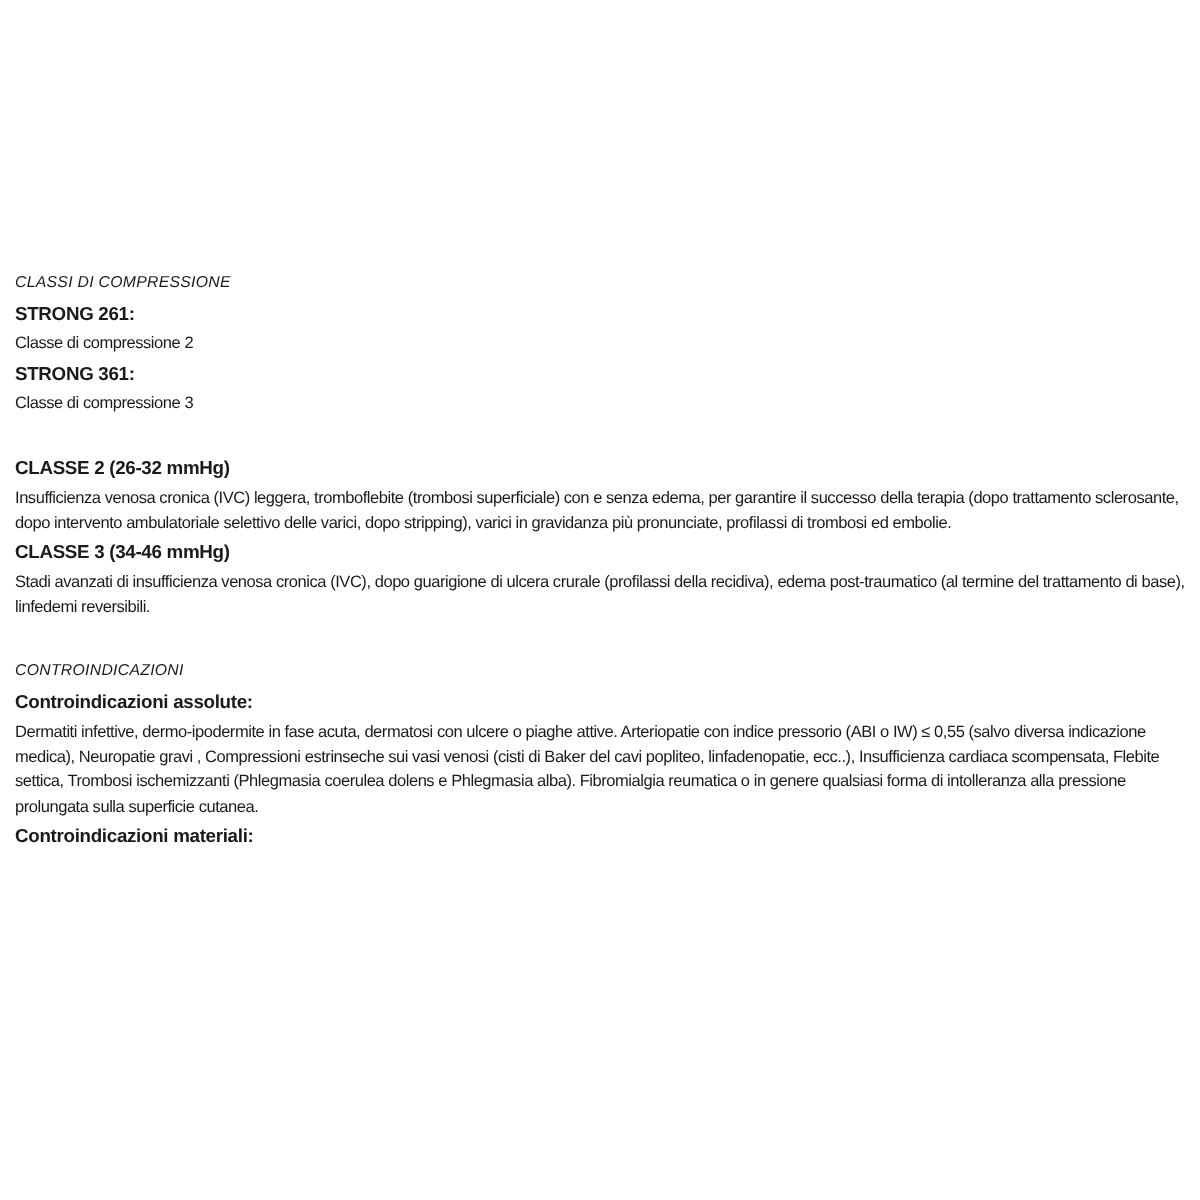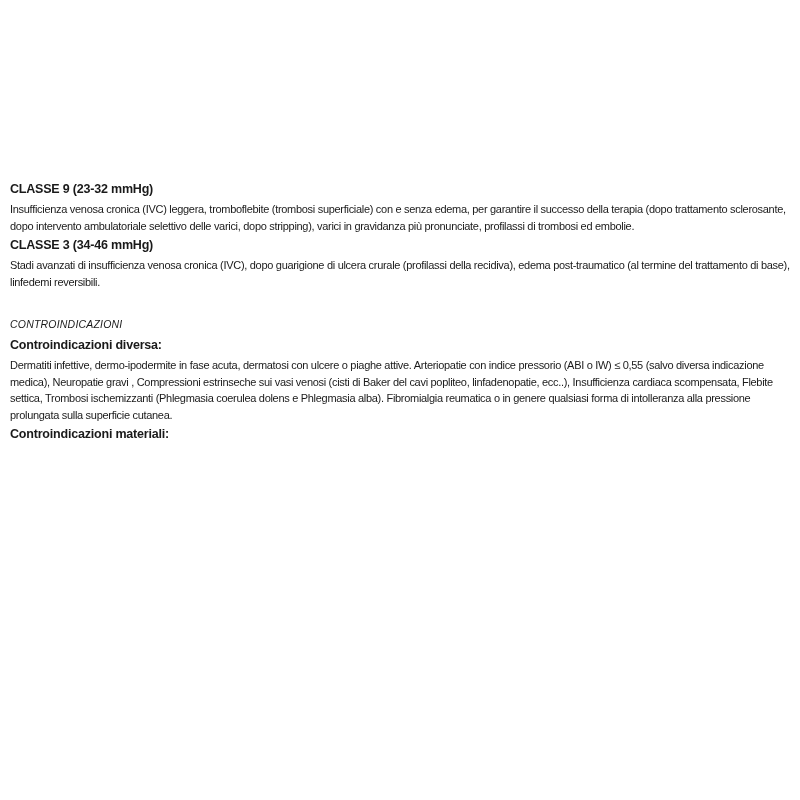--- a/index.html
+++ b/index.html
@@ -41,28 +41,35 @@
     letter-spacing: -0.3px;
     line-height: 16.5px;
     margin: 0 0 4px 0;
   }
 </style>
 </head>
 <body>
 
 <main class="doc">
 
+  <section class="doc-section">
+    <h2 class="doc-heading">CLASSI DI COMPRESSIONE</h2>
+    <h3 class="doc-label">STRONG 261:</h3>
+    <p class="doc-text">Classe di compressione 2</p>
+    <h3 class="doc-label">STRONG 361:</h3>
+    <p class="doc-text">Classe di compressione 3</p>
+  </section>
 
   <section class="doc-section">
-    <h3 class="doc-label">CLASSE 9 (23-32 mmHg)</h3>
+    <h3 class="doc-label">CLASSE 2 (26-32 mmHg)</h3>
     <p class="doc-text">Insufficienza venosa cronica (IVC) leggera, tromboflebite (trombosi superficiale) con e senza edema, per garantire il successo della terapia (dopo trattamento sclerosante, dopo intervento ambulatoriale selettivo delle varici, dopo stripping), varici in gravidanza più pronunciate, profilassi di trombosi ed embolie.</p>
     <h3 class="doc-label">CLASSE 3 (34-46 mmHg)</h3>
     <p class="doc-text">Stadi avanzati di insufficienza venosa cronica (IVC), dopo guarigione di ulcera crurale (profilassi della recidiva), edema post-traumatico (al termine del trattamento di base), linfedemi reversibili.</p>
   </section>
 
   <section class="doc-section">
     <h2 class="doc-heading">CONTROINDICAZIONI</h2>
-    <h3 class="doc-label">Controindicazioni diversa:</h3>
+    <h3 class="doc-label">Controindicazioni assolute:</h3>
     <p class="doc-text">Dermatiti infettive, dermo-ipodermite in fase acuta, dermatosi con ulcere o piaghe attive. Arteriopatie con indice pressorio (ABI o IW) ≤ 0,55 (salvo diversa indicazione medica), Neuropatie gravi , Compressioni estrinseche sui vasi venosi (cisti di Baker del cavi popliteo, linfadenopatie, ecc..), Insufficienza cardiaca scompensata, Flebite settica, Trombosi ischemizzanti (Phlegmasia coerulea dolens e Phlegmasia alba). Fibromialgia reumatica o in genere qualsiasi forma di intolleranza alla pressione prolungata sulla superficie cutanea.</p>
     <h3 class="doc-label">Controindicazioni materiali:</h3>
   </section>
 
 </main>
 
 </body></html>

